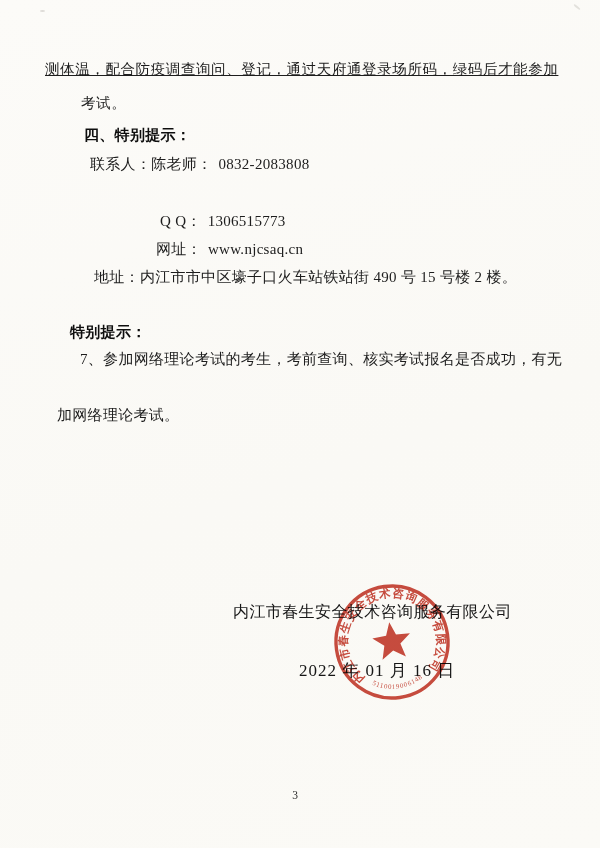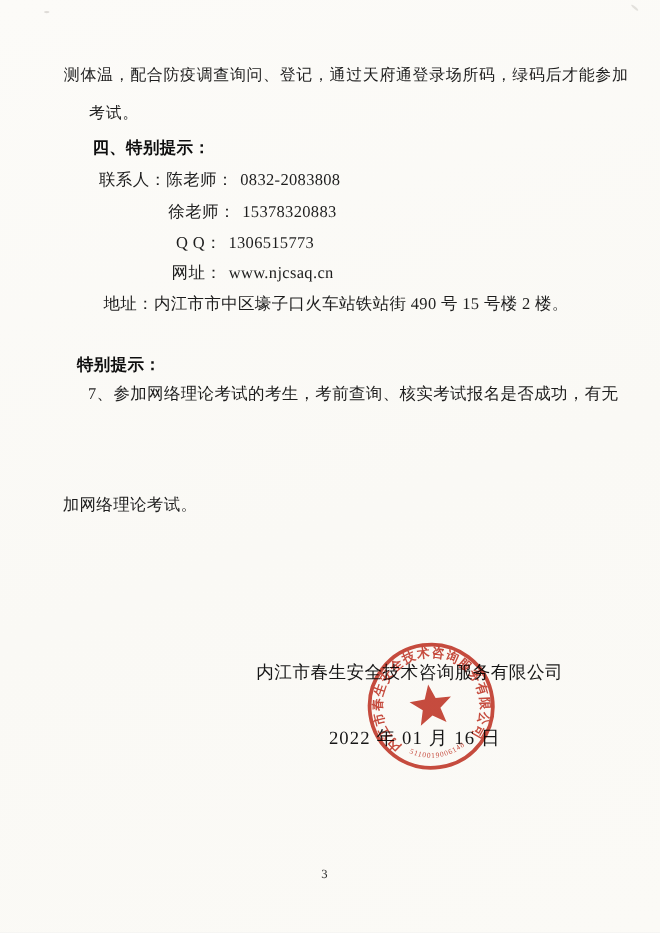--- a/index.html
+++ b/index.html
@@ -44,46 +44,43 @@
   .seal text { font-family: "Liberation Serif", "DejaVu Serif", serif; }
   .seal .ring-text { font-size: 11.5px; letter-spacing: 1px; font-weight: bold; }
   .seal .ring-num { font-size: 6.8px; letter-spacing: 0.8px; }
   .speck { position: absolute; background: #c9c7c2; border-radius: 50%; }
 </style>
 </head>
 <body>
 
 <div class="page">
 
-  <div class="line intro" style="left:58px; top:60px;">测体温，配合防疫调查询问、登记，通过天府通登录场所码，绿码后才能参加</div>
+  <div class="line intro" style="left:45px; top:60px;text-decoration:underline;">测体温，配合防疫调查询问、登记，通过天府通登录场所码，绿码后才能参加</div>
   <div class="line intro" style="left:57px; top:94px;margin-left:24px;">考试。</div>
 
   <div class="line bold" style="left:84px; top:126px;">四、特别提示：</div>
 
   <div class="line" style="left:90px; top:155px;">
     <span>联系人：</span><span>陈老师：</span><span class="contact-value">0832-2083808</span>
   </div>
 
-  <div class="line" style="left:153px; top:184px;">
-    <span>徐老师：</span><span class="contact-value">15378320883</span>
-  </div>
 
   <div class="line" style="left:160px; top:212px;">
     <span>Q Q：</span><span class="contact-value">1306515773</span>
   </div>
 
   <div class="line" style="left:156px; top:240px;">
     <span>网址：</span><span class="contact-value">www.njcsaq.cn</span>
   </div>
 
   <div class="line" style="left:70px; top:268px;margin-left:24px;">地址：内江市市中区壕子口火车站铁站街 490 号 15 号楼 2 楼。</div>
 
   <div class="line bold" style="left:70px; top:323px;">特别提示：</div>
   <div class="line" style="left:80px; top:350px;">7、参加网络理论考试的考生，考前查询、核实考试报名是否成功，有无</div>
-  <div class="line" style="left:57px; top:406px;margin-top:45px;">加网络理论考试。</div>
+  <div class="line" style="left:57px; top:406px;">加网络理论考试。</div>
 
   <div class="line sig" style="left:233px; top:602px;">内江市春生安全技术咨询服务有限公司</div>
   <div class="line sig sig-date" style="left:299px; top:660px;">2022 年 01 月 16 日</div>
 
   <svg class="seal" viewBox="0 0 130 130">
     <defs>
       <path id="ringPath" d="M 29.5,92.7 A 45 45 0 1 1 100.5,92.7" fill="none"></path>
       <path id="numPath" d="M 29,95.2 A 47 47 0 0 0 101,95.2" fill="none"></path>
     </defs>
     <circle cx="65" cy="65" r="56" fill="none" stroke="#c23425" stroke-width="3.4"></circle>

